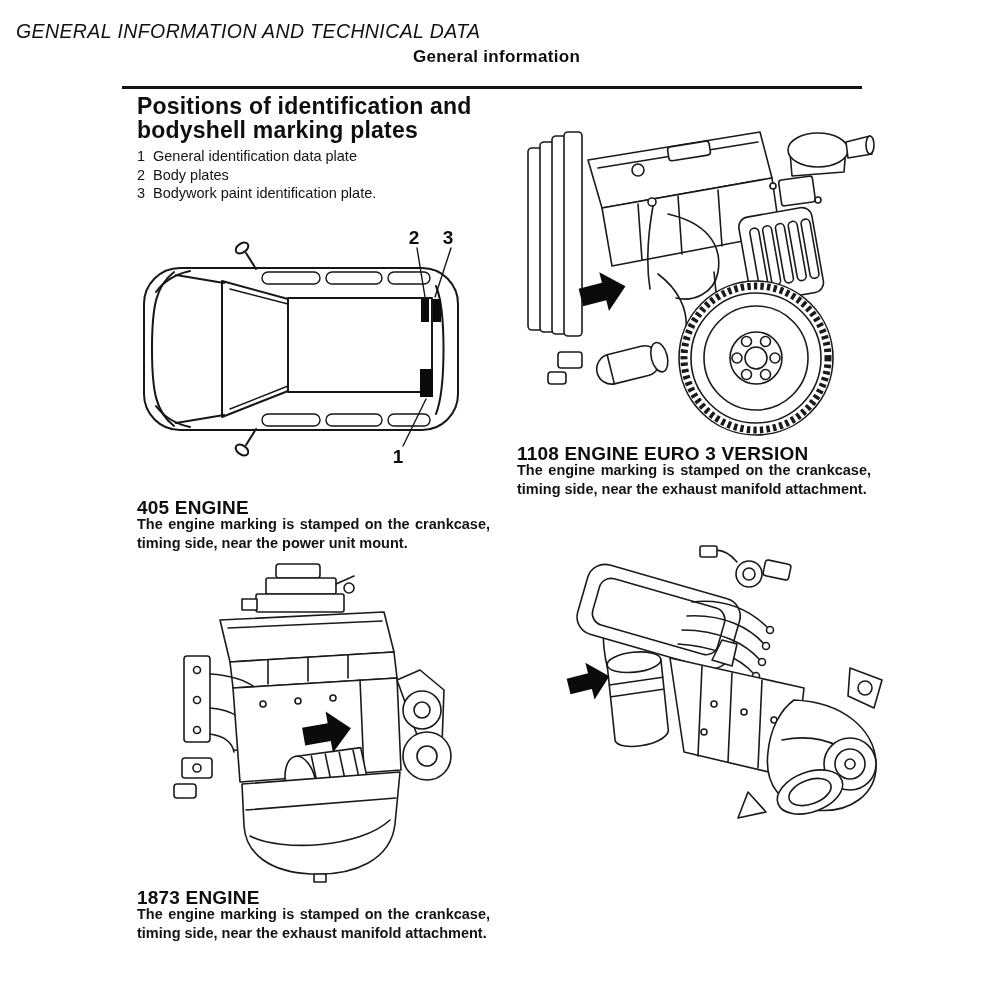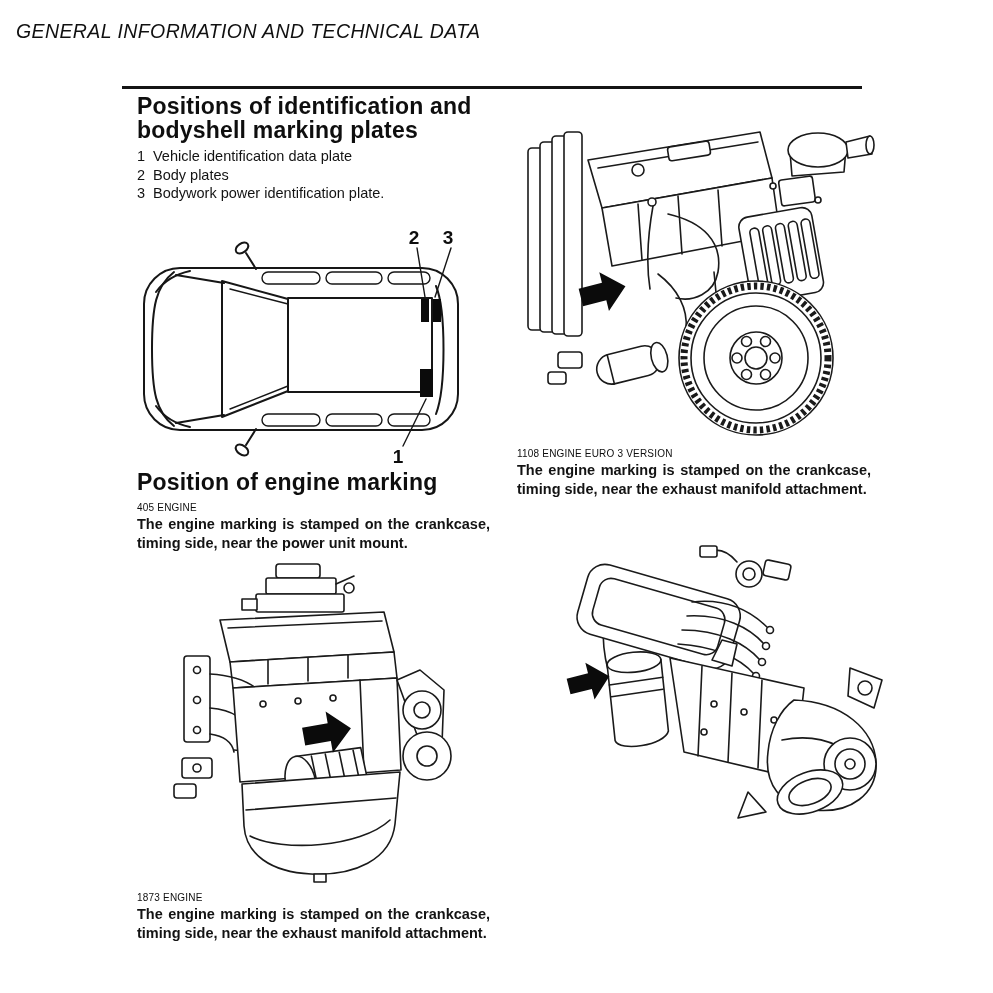--- a/index.html
+++ b/index.html
@@ -9,21 +9,21 @@
   }
   .abs{position:absolute;}
   .page-title{top:20px;left:16px;width:100%;font-style:italic;
     font-size:19.5px;letter-spacing:.4px;color:#101010;}
   .page-subtitle{top:47px;left:0;width:100%;text-align:center;font-weight:bold;
     font-size:17px;letter-spacing:.3px;}
   .rule{top:86px;left:122px;width:740px;height:2.5px;background:#141414;}
   .h1{font-size:23px;font-weight:bold;line-height:24px;letter-spacing:.2px;}
   .h-id{left:137px;top:94px;width:352px;}
   .h-engine{left:137px;top:470px;width:352px;}
-  .h3{font-size:10px;font-weight:normal;letter-spacing:.2px;line-height:17px;}
+  .h3{font-size:19px;font-weight:bold;letter-spacing:.2px;line-height:17px;}
   .body-text{font-size:14.5px;line-height:19px;text-align:justify;color:#131313;font-weight:bold;}
   .id-list{left:137px;top:147px;width:352px;font-size:14.5px;line-height:18.5px;color:#131313;}
   .id-item{display:flex;}
   .id-item .num{flex:none;width:16px;}
   .p-899{left:137px;top:515px;width:353px;}
   .p-1108{left:137px;top:905px;width:353px;}
   .p-euro3{left:517px;top:461px;width:354px;}
   .t-899{left:137px;top:499px;}
   .t-1108{left:137px;top:889px;}
   .t-euro3{left:517px;top:445px;}
@@ -35,36 +35,37 @@
   .teeth{fill:none;stroke:#1a1a1a;stroke-width:7;stroke-dasharray:3.4 3.2;}
   .blk{fill:#0b0b0b;stroke:none;}
   .dlabel{font-family:"Liberation Sans",sans-serif;font-size:19px;font-weight:bold;fill:#0d0d0d;}
 </style>
 </head>
 <body>
 
 <div id="page">
 
   <div class="abs page-title">GENERAL INFORMATION AND TECHNICAL DATA</div>
+  <div class="abs page-subtitle">General information</div>
   <div class="abs rule"></div>
 
   <div class="abs h1 h-id">Positions of identification and bodyshell marking plates</div>
 
   <div class="abs id-list">
     <div class="id-item">
       <span class="num">1</span>
-      <span>Vehicle identification data plate</span>
+      <span>General identification data plate</span>
     </div>
     <div class="id-item">
       <span class="num">2</span>
       <span>Body plates</span>
     </div>
     <div class="id-item">
       <span class="num">3</span>
-      <span>Bodywork power identification plate.</span>
+      <span>Bodywork paint identification plate.</span>
     </div>
   </div>
 
   <svg class="abs" style="left:140px;top:206px" width="330" height="258" viewBox="0 0 330 258">
     <rect class="ln" x="4" y="62" width="314" height="162" rx="36"></rect>
     <path class="ln" d="M34,66 C16,80 12,100 12,143 C12,186 16,206 34,220"></path>
     <path class="ln" d="M16,86 C24,75 36,68 50,65"></path>
     <path class="ln" d="M16,200 C24,211 36,218 50,221"></path>
     <path class="ln" d="M36,69 L84,77 M36,217 L84,209"></path>
     <path class="ln" d="M82,75 L148,93 L148,185 L82,211 Z"></path>
@@ -85,21 +86,20 @@
     <rect class="blk" x="293" y="93" width="8" height="23"></rect>
     <rect class="blk" x="280" y="163" width="13" height="28"></rect>
     <path class="lnt" d="M277,42 L285,91"></path>
     <path class="lnt" d="M311,42 L295,91"></path>
     <path class="lnt" d="M263,240 L286,193"></path>
     <text class="dlabel" x="274" y="38" text-anchor="middle">2</text>
     <text class="dlabel" x="308" y="38" text-anchor="middle">3</text>
     <text class="dlabel" x="258" y="257" text-anchor="middle">1</text>
   </svg>
 
-  <div class="abs h1 h-engine">Position of engine marking</div>
   <div class="abs h3 t-899">405 ENGINE</div>
   <div class="abs body-text p-899">The engine marking is stamped on the crankcase, timing side, near the power unit mount.</div>
 
   <svg class="abs" style="left:148px;top:558px" width="315" height="328" viewBox="0 0 315 328">
     <rect class="e" x="128" y="6" width="44" height="14" rx="3"></rect>
     <rect class="e" x="118" y="20" width="70" height="16" rx="2"></rect>
     <rect class="e" x="108" y="36" width="88" height="18" rx="2"></rect>
     <rect class="e" x="94" y="41" width="15" height="11"></rect>
     <path class="eo" d="M188,26 L206,18"></path>
       <circle class="e" cx="201" cy="30" r="5"></circle>

